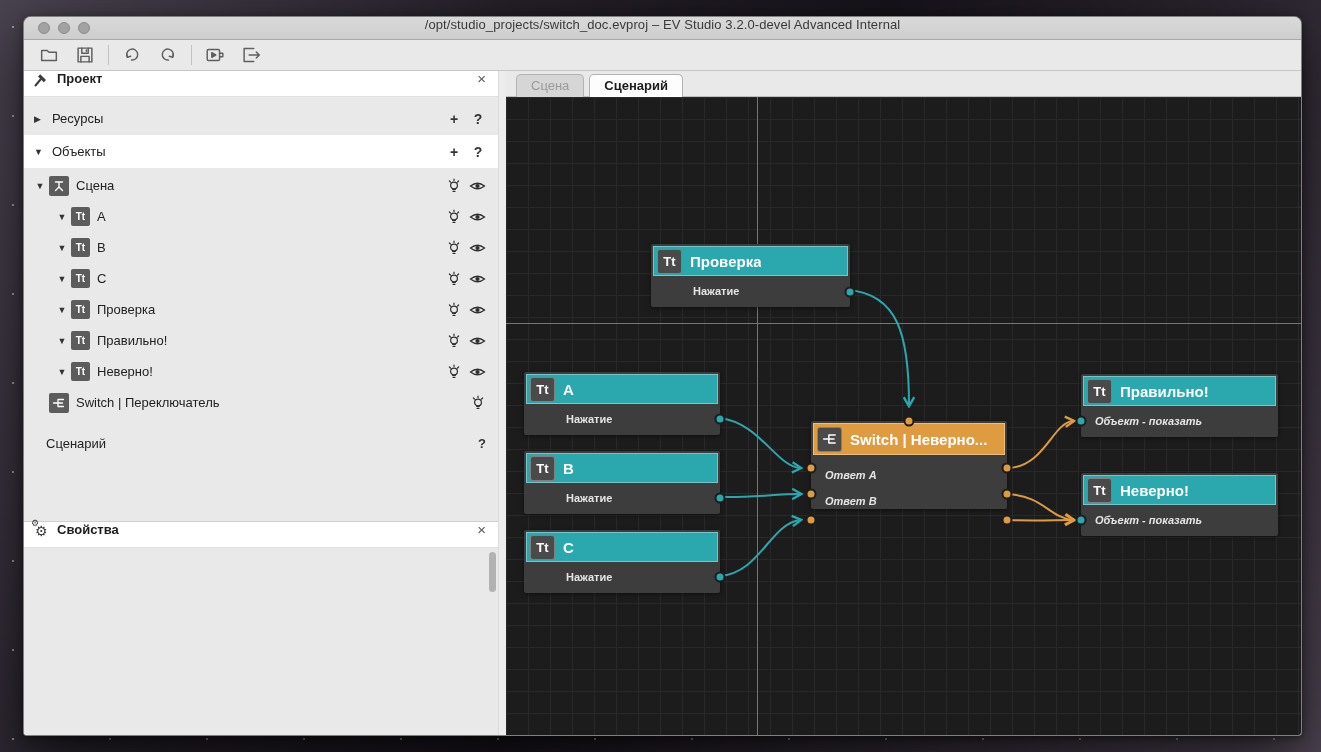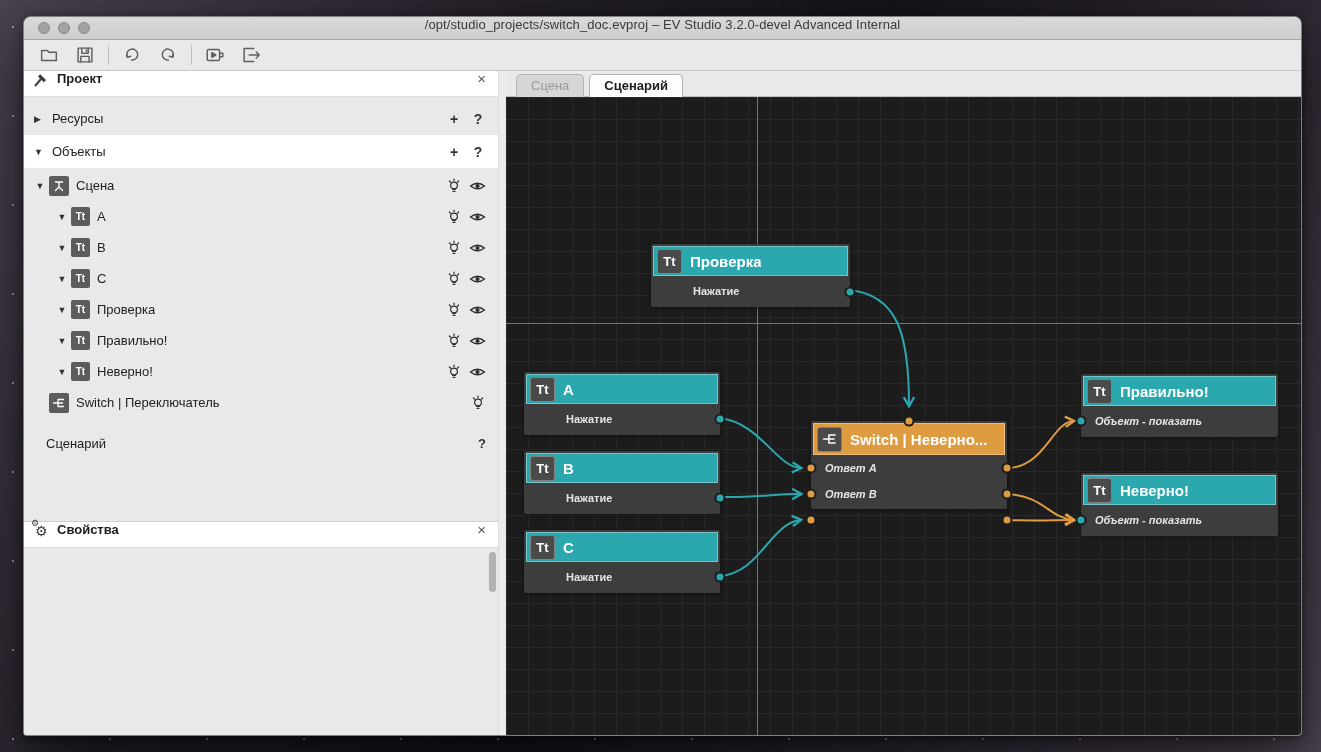--- a/index.html
+++ b/index.html
@@ -133,21 +133,21 @@
   .node.switch .node-header { height:32px; }
   .node-ic {
     width:25px; height:25px; background:#4a4a4a; border:1px solid rgba(255,255,255,.3);
     border-radius:3px; color:#fff; font-size:13px; font-weight:bold;
     display:flex; align-items:center; justify-content:center; flex:0 0 25px;
   }
   .node-title { color:#fff; font-size:15px; font-weight:bold; white-space:nowrap; overflow:hidden; }
   .node-row { height:29px; display:flex; align-items:center; color:#e4e4e4; font-size:11px; font-weight:bold; }
   .node-row.center-ind { padding-left:40px; }
   .node-row.port-ind { padding-left:12px;font-style:italic; }
-  .node.switch .node-row { height:26px; }
+  .node.switch .node-row { height:26px;align-items:flex-end; }
 
   .port {
     position:absolute; width:11px; height:11px; border-radius:50%;
     border:2px solid #1c1c1d;
   }
   .port.teal { background:#2ba7ae; }
   .port.orange { background:#df9b40; }
   .port.out { right:0; transform:translate(50%,-50%); }
   .port.in { left:0; transform:translate(-50%,-50%); }
   .port.topport { left:50%; top:0; transform:translate(-50%,-50%); }

